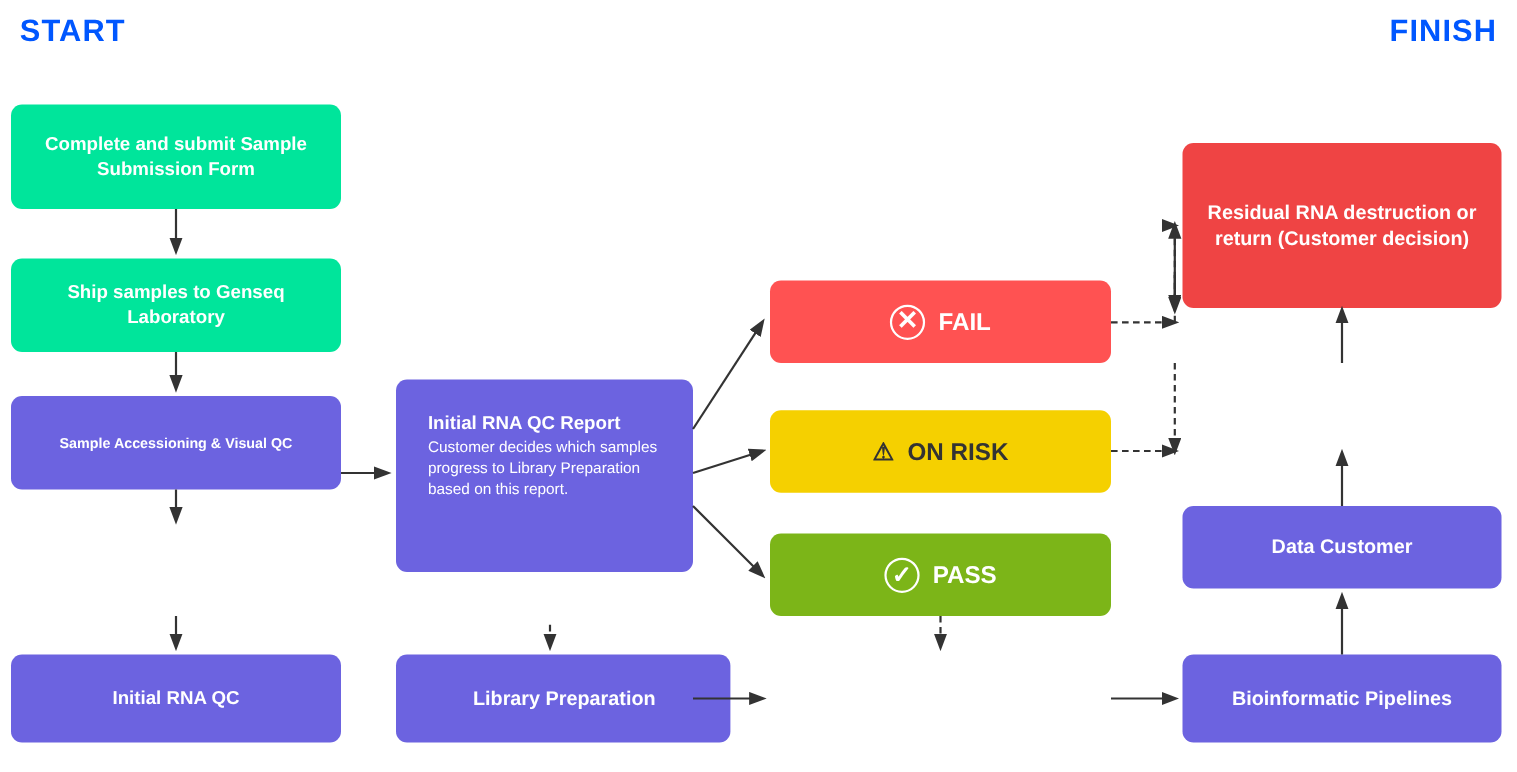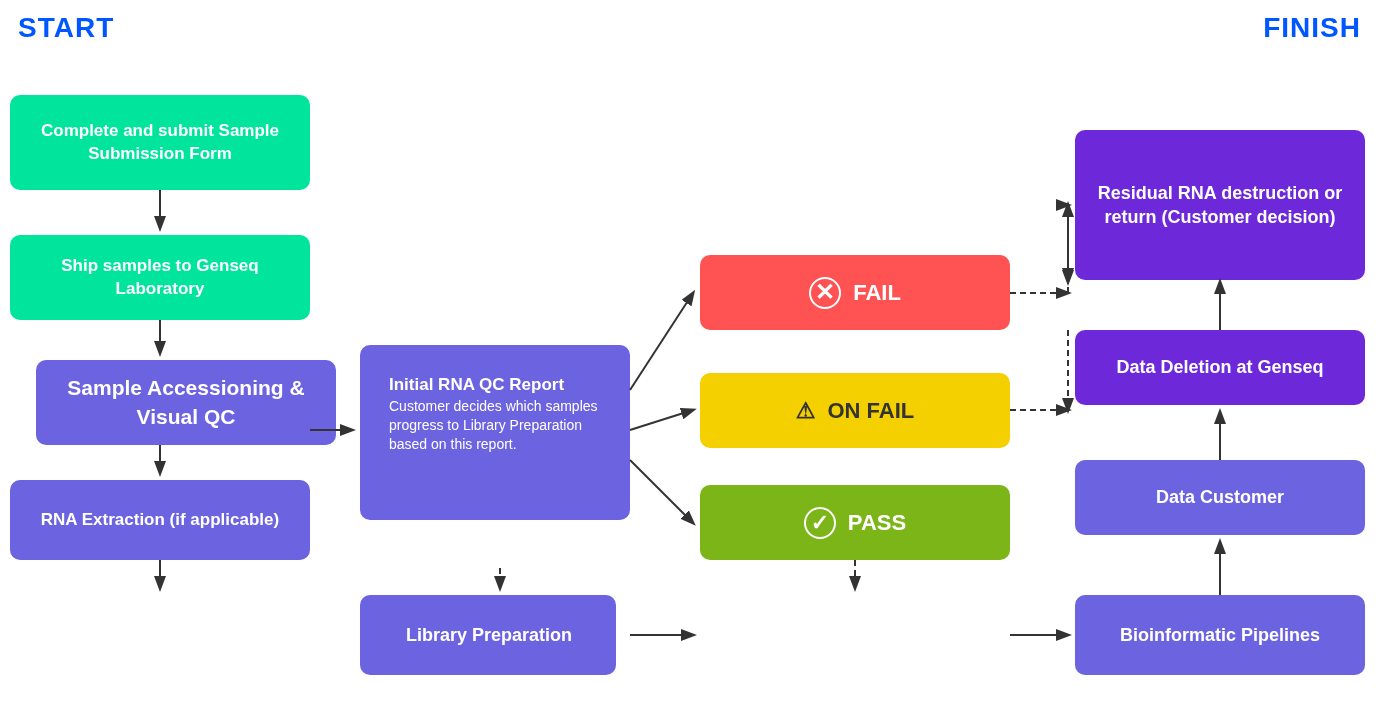--- a/index.html
+++ b/index.html
@@ -50,21 +50,21 @@
       font-size: 16px;
       font-weight: 700;
       color: #fff;
       padding: 10px 14px;
       line-height: 1.35;
     }
 
     .box-green { background: #00e59b; justify-content: flex-end; }
     .box-purple { background: #6c63e0; }
     .box-red { background: #ff5252; }
-    .box-orange { background: #6d28d9; }
+    .box-orange { background: #ef4444; }
 
     
     .arrows-svg {
       position: absolute;
       top: 0;
       left: 0;
       width: 1379px;
       height: 702px;
       pointer-events: none;
     }
@@ -94,69 +94,65 @@
   <div class="box box-green" style="left:10px; top:95px; width:300px; height:95px; font-size:17px;">
     <span>Complete and submit
 Sample Submission Form</span>
   </div>
 
   <div class="box box-green" style="left:10px; top:235px; width:300px; height:85px; font-size:17px;">
     <span>Ship samples to
 Genseq Laboratory</span>
   </div>
 
-  <div class="box box-purple" style="left:10px; top:360px; width:300px; height:85px; font-size:21px;margin-left:26px;">
+  <div class="box box-purple" style="left:10px; top:360px; width:300px; height:85px; font-size:13px;">
     <span>Sample Accessioning
 &amp; Visual QC</span>
   </div>
 
-  <div class="box box-purple" style="left:10px; top:480px; width:300px; height:80px; font-size:17px;">
-    <span>RNA Extraction
-(if applicable)</span>
-  </div>
-
+
+  <div class="box box-purple" style="left:10px; top:595px; width:300px; height:80px; font-size:17px;">
+    <span>Initial RNA QC</span>
+  </div>
 
   <div class="box box-purple" style="left:360px; top:345px; width:270px; height:175px; font-size:14px; font-weight:400; align-items:flex-start; text-align:left; padding:29px;">
     <span style="display:block;">
       <strong style="font-size:17px; font-weight:700;">Initial RNA QC Report</strong><br>
       <span style="font-size:14px; font-weight:400;">Customer decides which samples progress to Library Preparation based on this report.</span>
     </span>
   </div>
 
   <div class="box box-red" style="left:700px; top:255px; width:310px; height:75px; font-size:22px; gap:12px;">
     <span style="font-size:24px; border:2px solid #fff; border-radius:50%; width:32px; height:32px; display:flex; align-items:center; justify-content:center; flex-shrink:0;">✕</span>
     <span>FAIL</span>
   </div>
 
   <div class="box" style="left:700px; top:373px; width:310px; height:75px; font-size:22px; gap:12px; background:#f5d000; color:#333;">
     <span style="font-size:22px; flex-shrink:0;">⚠</span>
-    <span>ON FAIL</span>
+    <span>ON RISK</span>
   </div>
 
   <div class="box" style="left:700px; top:485px; width:310px; height:75px; font-size:22px; gap:12px; background:#7cb518; color:#fff;">
     <span style="font-size:22px; border:2px solid #fff; border-radius:50%; width:32px; height:32px; display:flex; align-items:center; justify-content:center; flex-shrink:0;">✓</span>
     <span>PASS</span>
   </div>
 
-  <div class="box box-purple" style="left:360px; top:595px; width:256px; height:80px; font-size:18px;padding-left:16px;">
+  <div class="box box-purple" style="left:360px; top:595px; width:304px; height:80px; font-size:18px;padding-left:16px;">
     <span>Library Preparation</span>
   </div>
 
 
   <div class="box box-purple" style="left:1075px; top:595px; width:290px; height:80px; font-size:18px;">
     <span>Bioinformatic Pipelines</span>
   </div>
 
   <div class="box box-purple" style="left:1075px; top:460px; width:290px; height:75px; font-size:18px;">
     <span>Data Customer</span>
   </div>
 
-  <div class="box box-orange" style="left:1075px; top:330px; width:290px; height:75px; font-size:18px;">
-    <span>Data Deletion at Genseq</span>
-  </div>
 
   <div class="box box-orange" style="left:1075px; top:130px; width:290px; height:150px; font-size:18px;">
     <span>Residual RNA destruction
 or return (Customer
 decision)</span>
   </div>
 
   <svg class="arrows-svg">
     <defs>
       <marker id="arrowhead" markerWidth="8" markerHeight="8" refX="6" refY="3" orient="auto">

